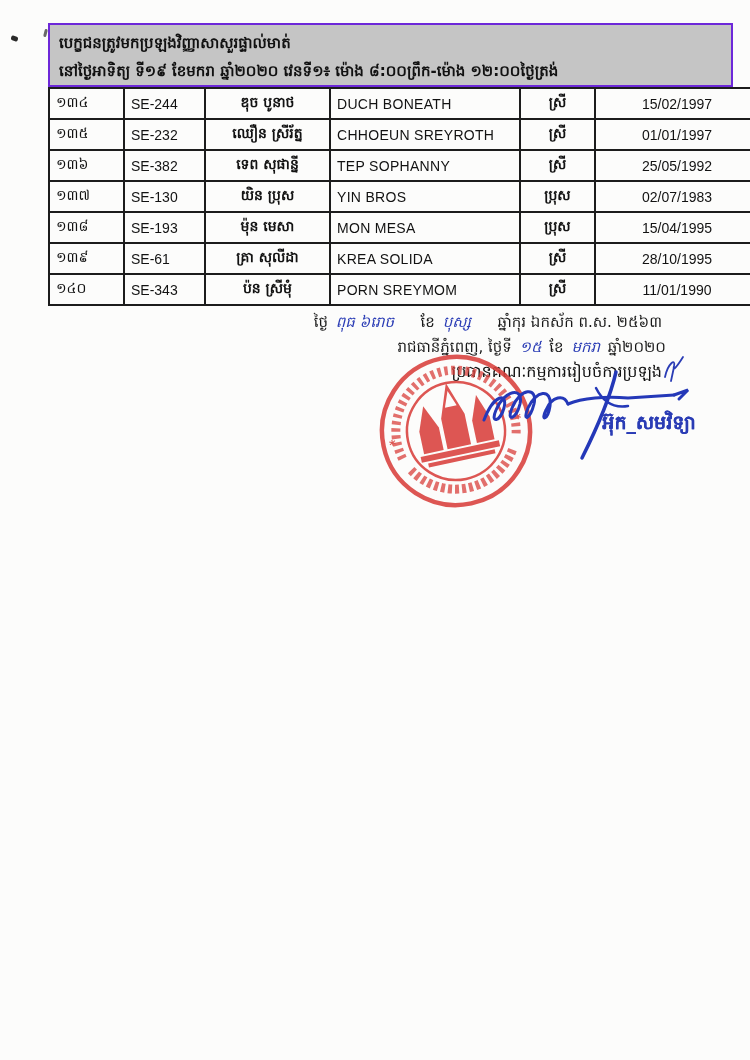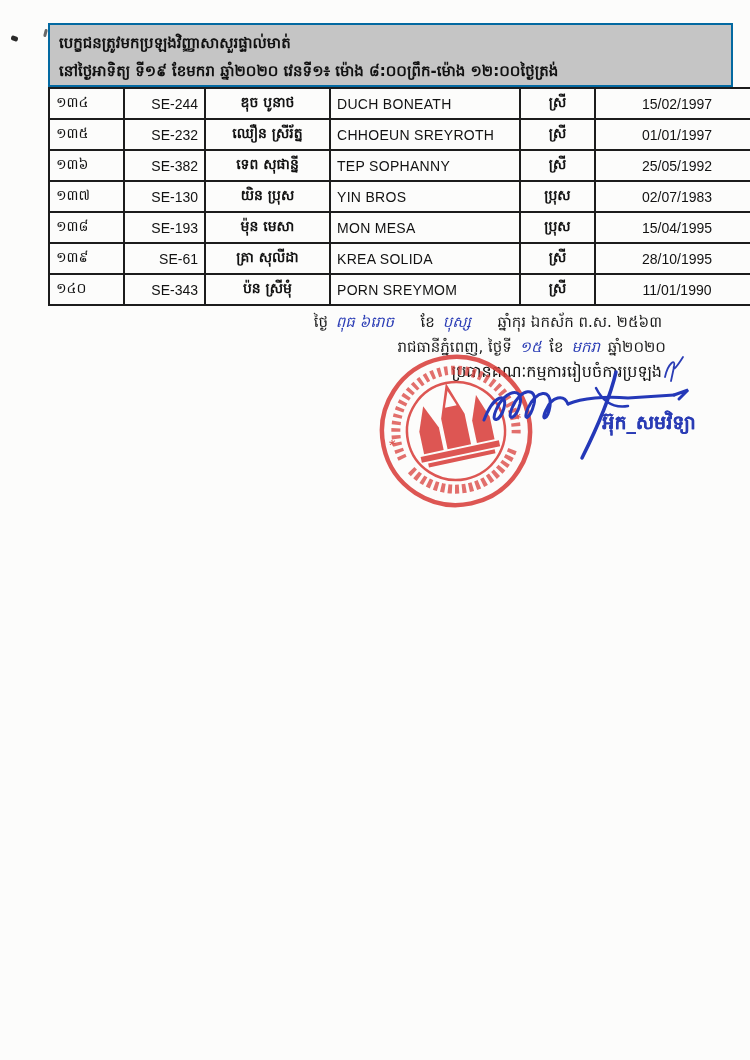--- a/index.html
+++ b/index.html
@@ -10,39 +10,39 @@
     color:#161616;
   }
   
   .speck{position:absolute;background:#2a2a2a;border-radius:2px;}
   .speck.a{left:11px;top:36px;width:7px;height:5px;transform:rotate(20deg);}
   .speck.b{left:44px;top:29px;width:3px;height:8px;transform:rotate(14deg);opacity:.7;}
 
   
   .header-box{
     position:absolute;left:48px;top:23px;width:685px;height:64px;
-    box-sizing:border-box;border:2px solid #0369a1;background:#c5c5c5;
+    box-sizing:border-box;border:2px solid #6d28d9;background:#c5c5c5;
     padding:5px 8px 0 9px;
   }
   .header-box .h-line{
     font-weight:bold;font-size:15px;line-height:1.85;color:#111;
     white-space:nowrap;overflow:hidden;
   }
 
   
   table.cand{
     position:absolute;left:48px;top:87px;width:685px;
     border-collapse:collapse;table-layout:fixed;
   }
   table.cand td{
     border:2px solid #1c1c1c;height:27px;padding:1px 6px;
     font-size:14px;color:#121212;overflow:hidden;white-space:nowrap;
   }
   td.c-no{width:61px;text-align:left;font-size:15px;}
-  td.c-code{width:67px;text-align:right;font-family:"Liberation Sans",sans-serif;}
+  td.c-code{width:67px;text-align:left;font-family:"Liberation Sans",sans-serif;}
   td.c-kname{width:111px;text-align:center;font-weight:700;}
   td.c-lname{width:176px;text-align:left;font-family:"Liberation Sans",sans-serif;letter-spacing:.3px;}
   td.c-gender{width:61px;text-align:center;font-weight:600;}
   td.c-dob{width:150px;text-align:center;font-family:"Liberation Sans",sans-serif;}
 
   
   .f-line{position:absolute;white-space:nowrap;font-size:15px;color:#191919;}
   .f-line1{top:312px;right:88px;}
   .f-line2{top:337px;right:84px;}
   .f-line3{top:361px;right:88px;font-weight:normal;font-size:16px;color:#101010;}

